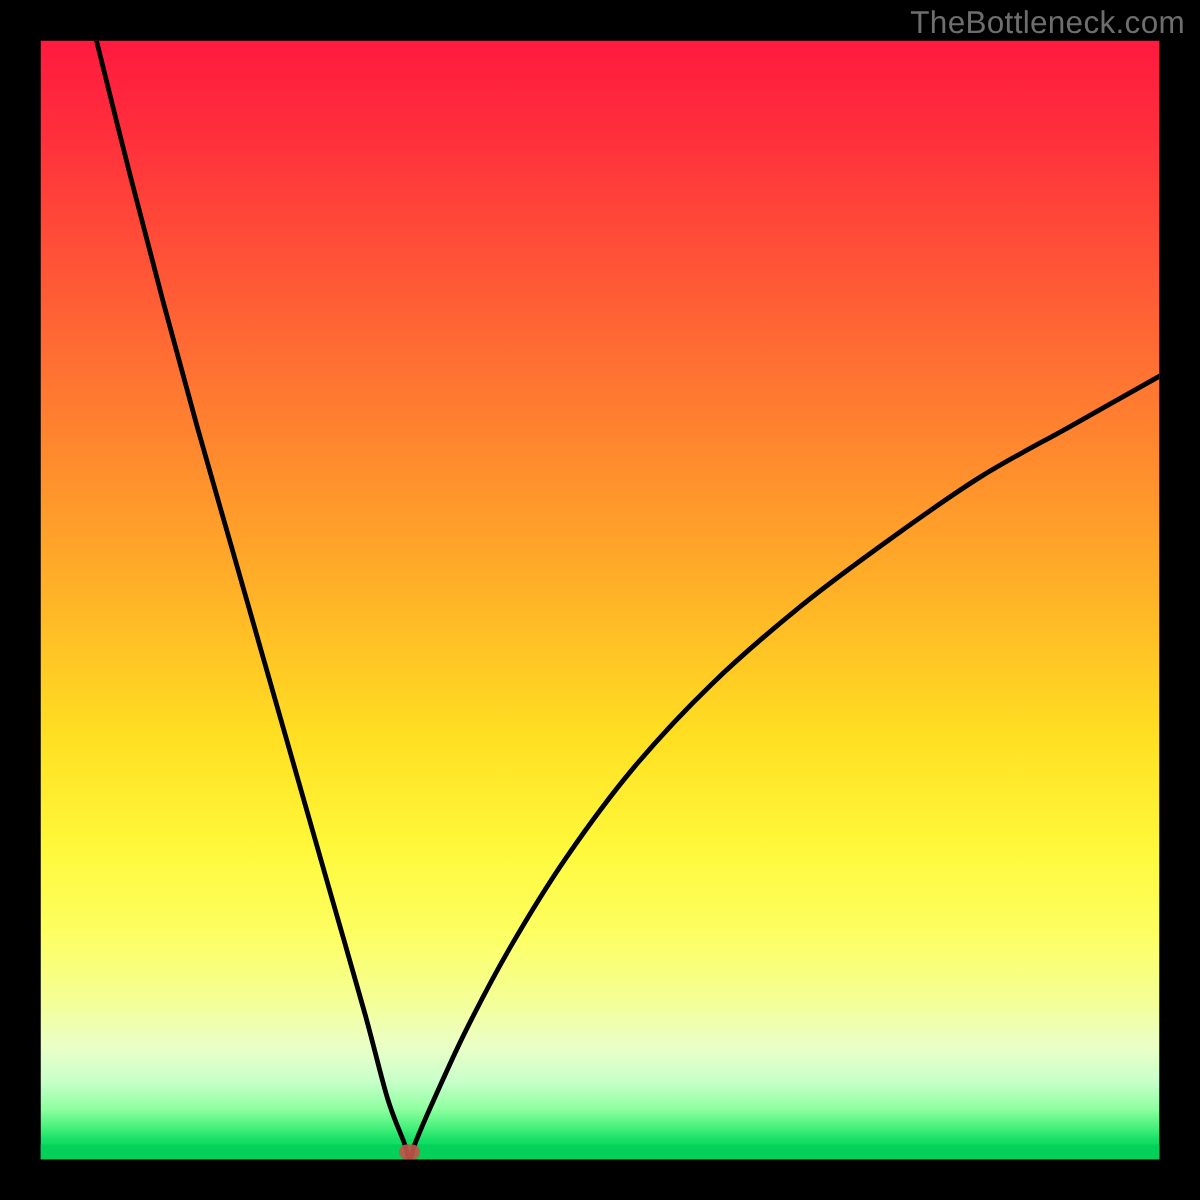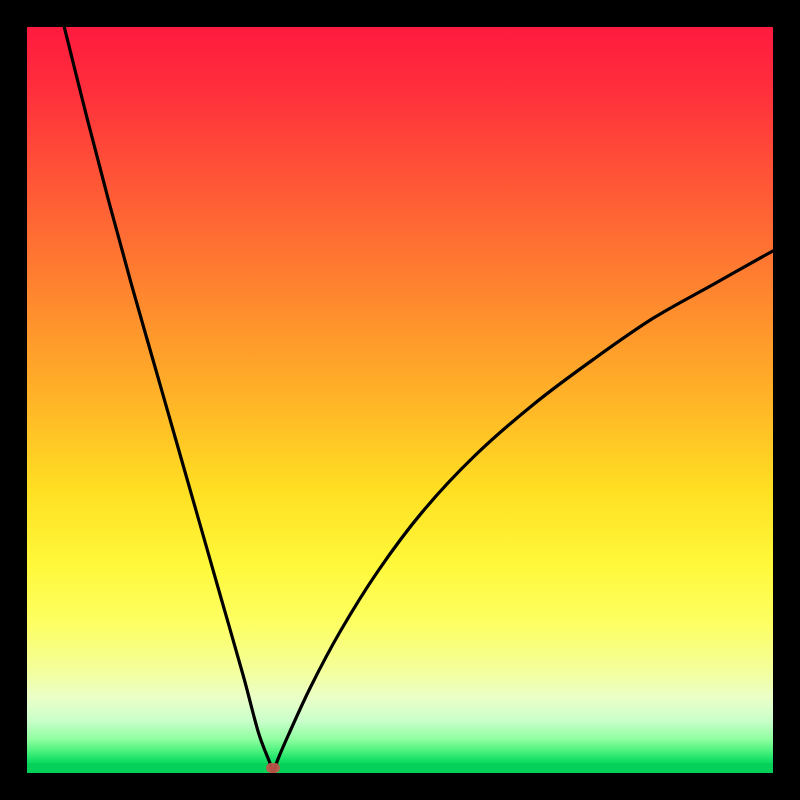--- a/index.html
+++ b/index.html
@@ -80,20 +80,21 @@
     font-weight: 500;
     letter-spacing: 0.2px;
     user-select: none;
   }
 </style>
 </head>
 <body>
 
 <div class="frame">
 
+  <div class="watermark">TheBottleneck.com</div>
 
   <div class="plot">
     <div class="gradient-bg"></div>
     <div class="green-strip"></div>
 
     <svg class="curve" viewBox="0 0 746 746" preserveAspectRatio="none">
       <path id="curve-path" d="M 37.30 0.00 C 41.03 14.92, 52.22 60.30, 59.68 89.52 C 67.14 118.74, 74.60 147.33, 82.06 175.31 C 89.52 203.28, 96.98 230.64, 104.44 257.37 C 111.90 284.10, 119.36 309.59, 126.82 335.70 C 134.28 361.81, 141.74 387.92, 149.20 414.03 C 156.66 440.14, 164.12 466.25, 171.58 492.36 C 179.04 518.47, 186.50 544.58, 193.96 570.69 C 201.42 596.80, 210.12 626.64, 216.34 649.02 C 222.56 671.40, 226.91 690.67, 231.26 704.97 C 235.61 719.27, 239.96 727.97, 242.45 734.81 C 244.94 741.65, 244.94 746.00, 246.18 746.00 C 247.42 746.00, 247.42 741.03, 249.91 734.81 C 252.40 728.59, 255.50 721.13, 261.10 708.70 C 266.69 696.27, 274.78 677.62, 283.48 660.21 C 292.18 642.80, 302.13 623.53, 313.32 604.26 C 324.51 584.99, 336.94 564.47, 350.62 544.58 C 364.30 524.69, 379.22 504.17, 395.38 484.90 C 411.54 465.63, 428.95 446.98, 447.60 428.95 C 466.25 410.92, 487.39 392.89, 507.28 376.73 C 527.17 360.57, 547.07 346.27, 566.96 331.97 C 586.85 317.67, 606.75 303.37, 626.64 290.94 C 646.53 278.51, 666.43 268.56, 686.32 257.37 C 706.21 246.18, 736.05 229.40, 746.00 223.80" fill="none" stroke="#000" stroke-width="3.2" stroke-linejoin="round" stroke-linecap="round"></path>
     </svg>
 
     <div id="min-dot" class="dot" style="left: 246.18px; top: 741px;"></div>

